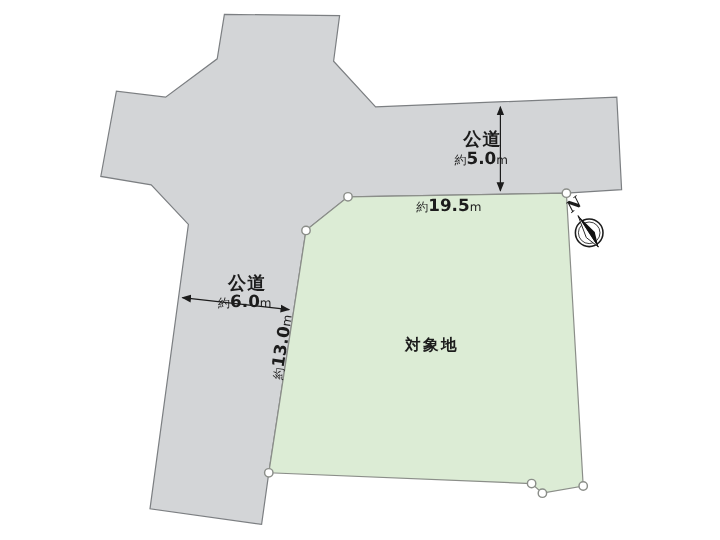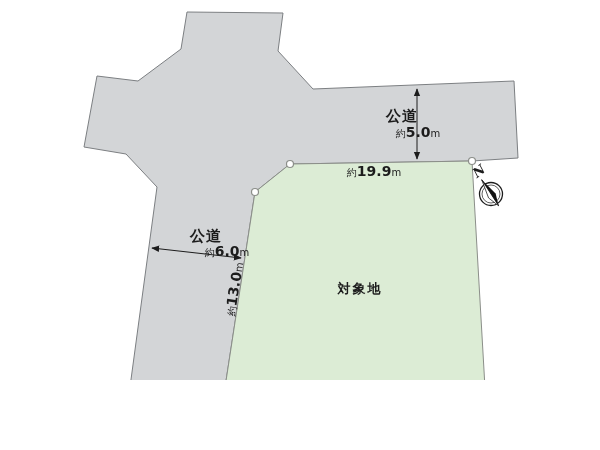--- a/index.html
+++ b/index.html
@@ -1,17 +1,17 @@
 <!DOCTYPE html>
 <html style="--road-fill: #d3d5d7; --road-stroke: #7c7f82; --plot-fill: #dcecd5; --plot-stroke: #8b8e89; --text: #1c1c1c;"><head>
 <meta charset="utf-8">
 <style>
   html,body { margin:0; padding:0; background:#ffffff; }
   #stage {
-    position:relative; width:600px; height:380px; background:#ffffff;
+    position:relative; width:600px; height:450px; background:#ffffff;
     font-family:"DejaVu Sans","Liberation Sans",sans-serif;
     color:var(--text,#1c1c1c); overflow:hidden;
   }
   svg { position:absolute; left:0; top:0; }
   .road-shape { fill:var(--road-fill,#d3d5d7); stroke:var(--road-stroke,#7c7f82); stroke-width:1; stroke-linejoin:miter; }
   .plot-shape { fill:var(--plot-fill,#dcecd5); stroke:var(--plot-stroke,#8b8e89); stroke-width:1; stroke-linejoin:miter; }
   .vertex { fill:#ffffff; stroke:var(--plot-stroke,#8b8e89); stroke-width:1.2; }
   .dim-arrow { stroke:#1c1c1c; stroke-width:1; fill:none; }
   .arrowhead { fill:#1c1c1c; }
   .lbl { position:absolute; transform:translate(-50%,-50%); white-space:nowrap; line-height:1; text-align:center; }
@@ -63,31 +63,31 @@
       <g transform="rotate(-33)">
         <line class="needle-axis" y1="-17" y2="14"></line>
         <polygon class="needle-light" points="0,-17 -4.2,2 0,14"></polygon>
         <polygon class="needle-dark" points="0,-17 4.2,2 0,14"></polygon>
       </g>
     </g>
   </svg>
 
   <div class="lbl road-label" style="left:402px; top:116px;">公道</div>
 
-  <div class="lbl dim-label" style="left:418px; top:132px;">
+  <div class="lbl dim-label" style="left:401px; top:132px;">
     <span class="dim-prefix">約</span><span class="dim-value">5.0</span><span class="dim-unit">m</span>
   </div>
 
   <div class="lbl dim-label" style="left:374px; top:171px;">
-    <span class="dim-prefix">約</span><span class="dim-value">19.9</span><span class="dim-unit">m</span>
+    <span class="dim-prefix">約</span><span class="dim-value">19.5</span><span class="dim-unit">m</span>
   </div>
 
   <div class="lbl road-label" style="left:206px; top:236px;">公道</div>
 
-  <div class="lbl dim-label" style="left:204px; top:251px;margin-left:23px;">
+  <div class="lbl dim-label" style="left:204px; top:251px;">
     <span class="dim-prefix">約</span><span class="dim-value">6.0</span><span class="dim-unit">m</span>
   </div>
 
   <div class="lbl dim-label rot-west" style="left:234px; top:289px;">
     <span class="dim-prefix">約</span><span class="dim-value">13.0</span><span class="dim-unit">m</span>
   </div>
 
   <div class="lbl plot-label" style="left:360px; top:288px;">対象地</div>
 
   <div class="lbl north-label" style="left:479px; top:171px; transform:translate(-50%,-50%) rotate(-38deg);">N</div>

